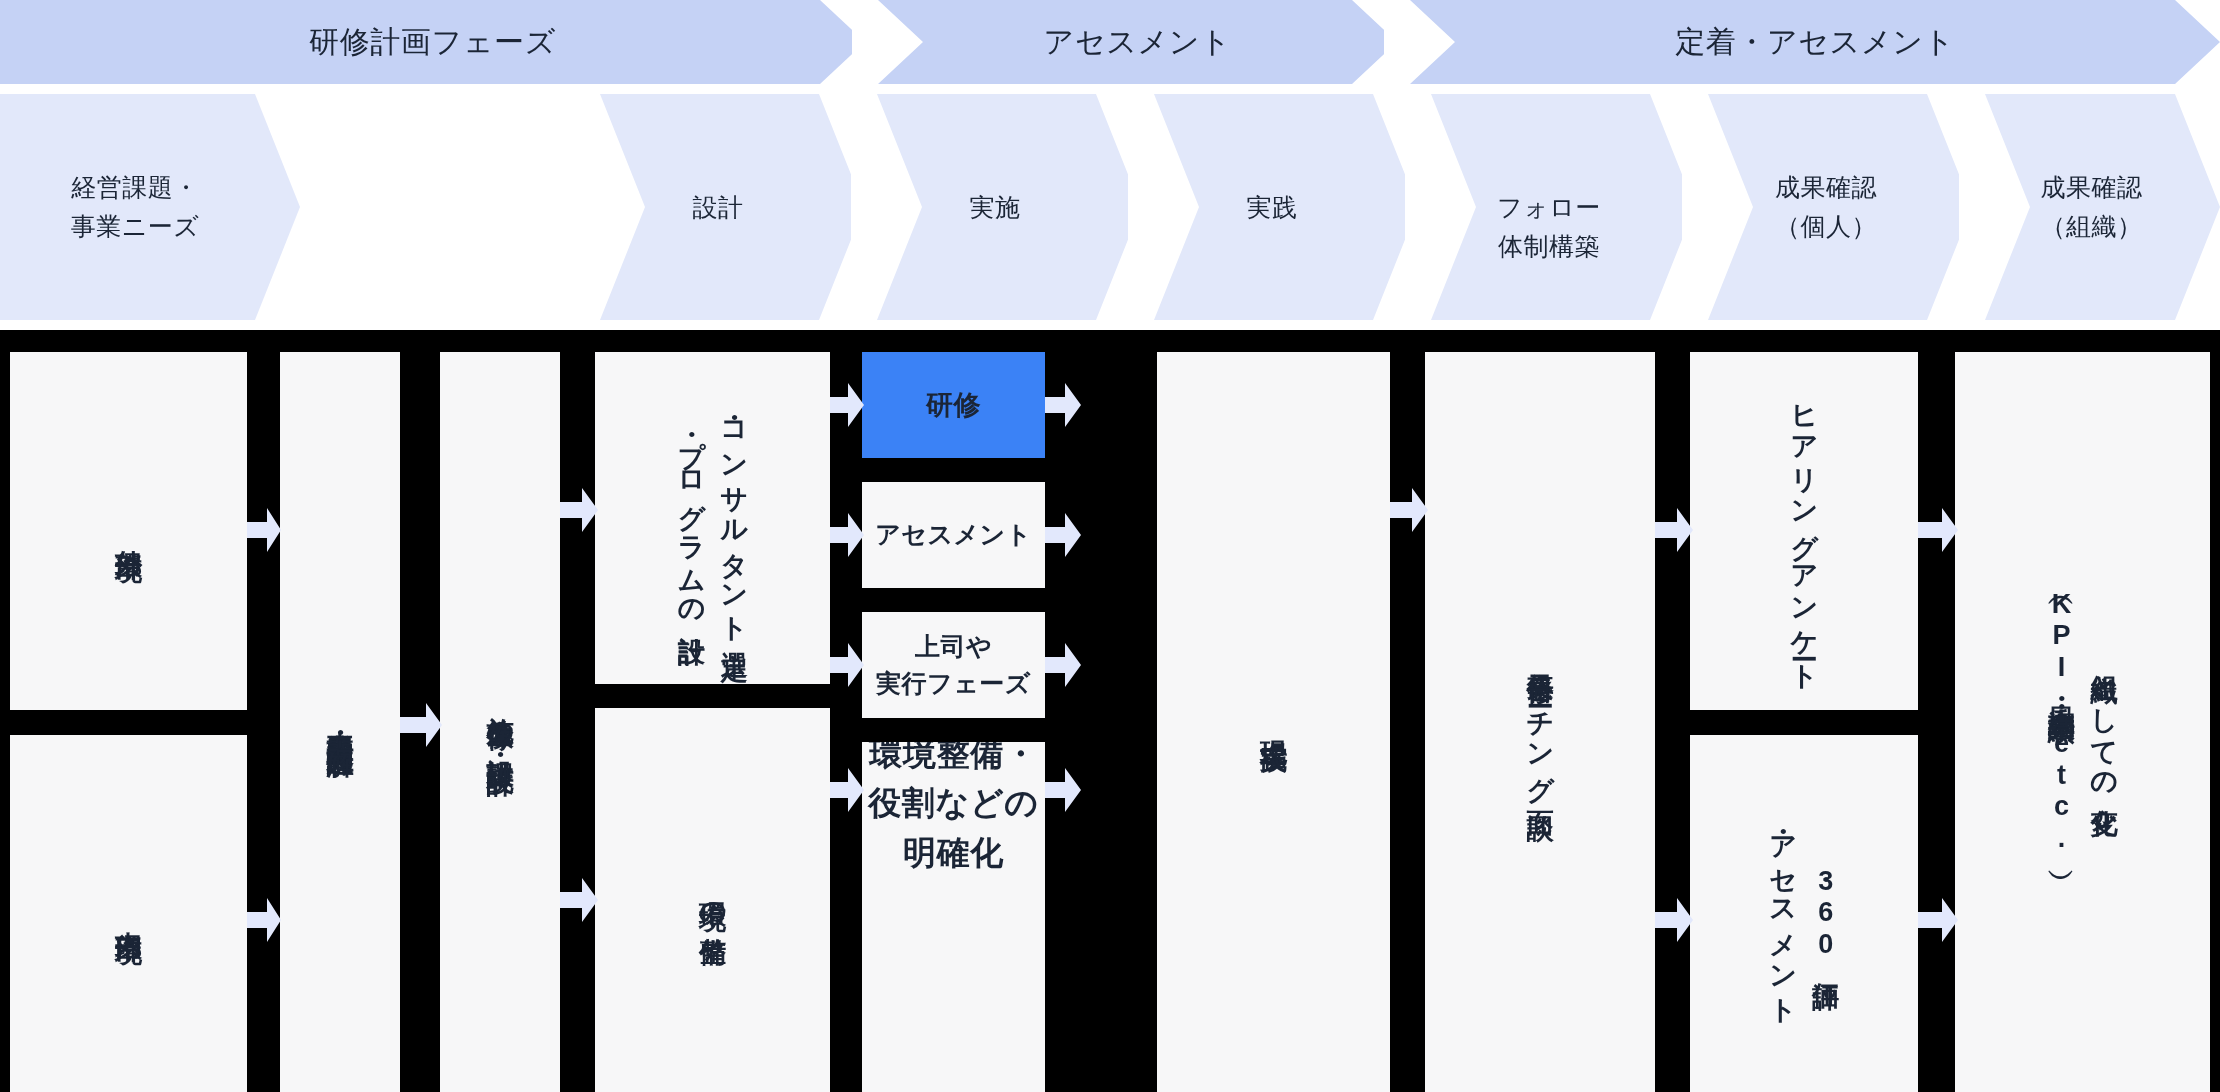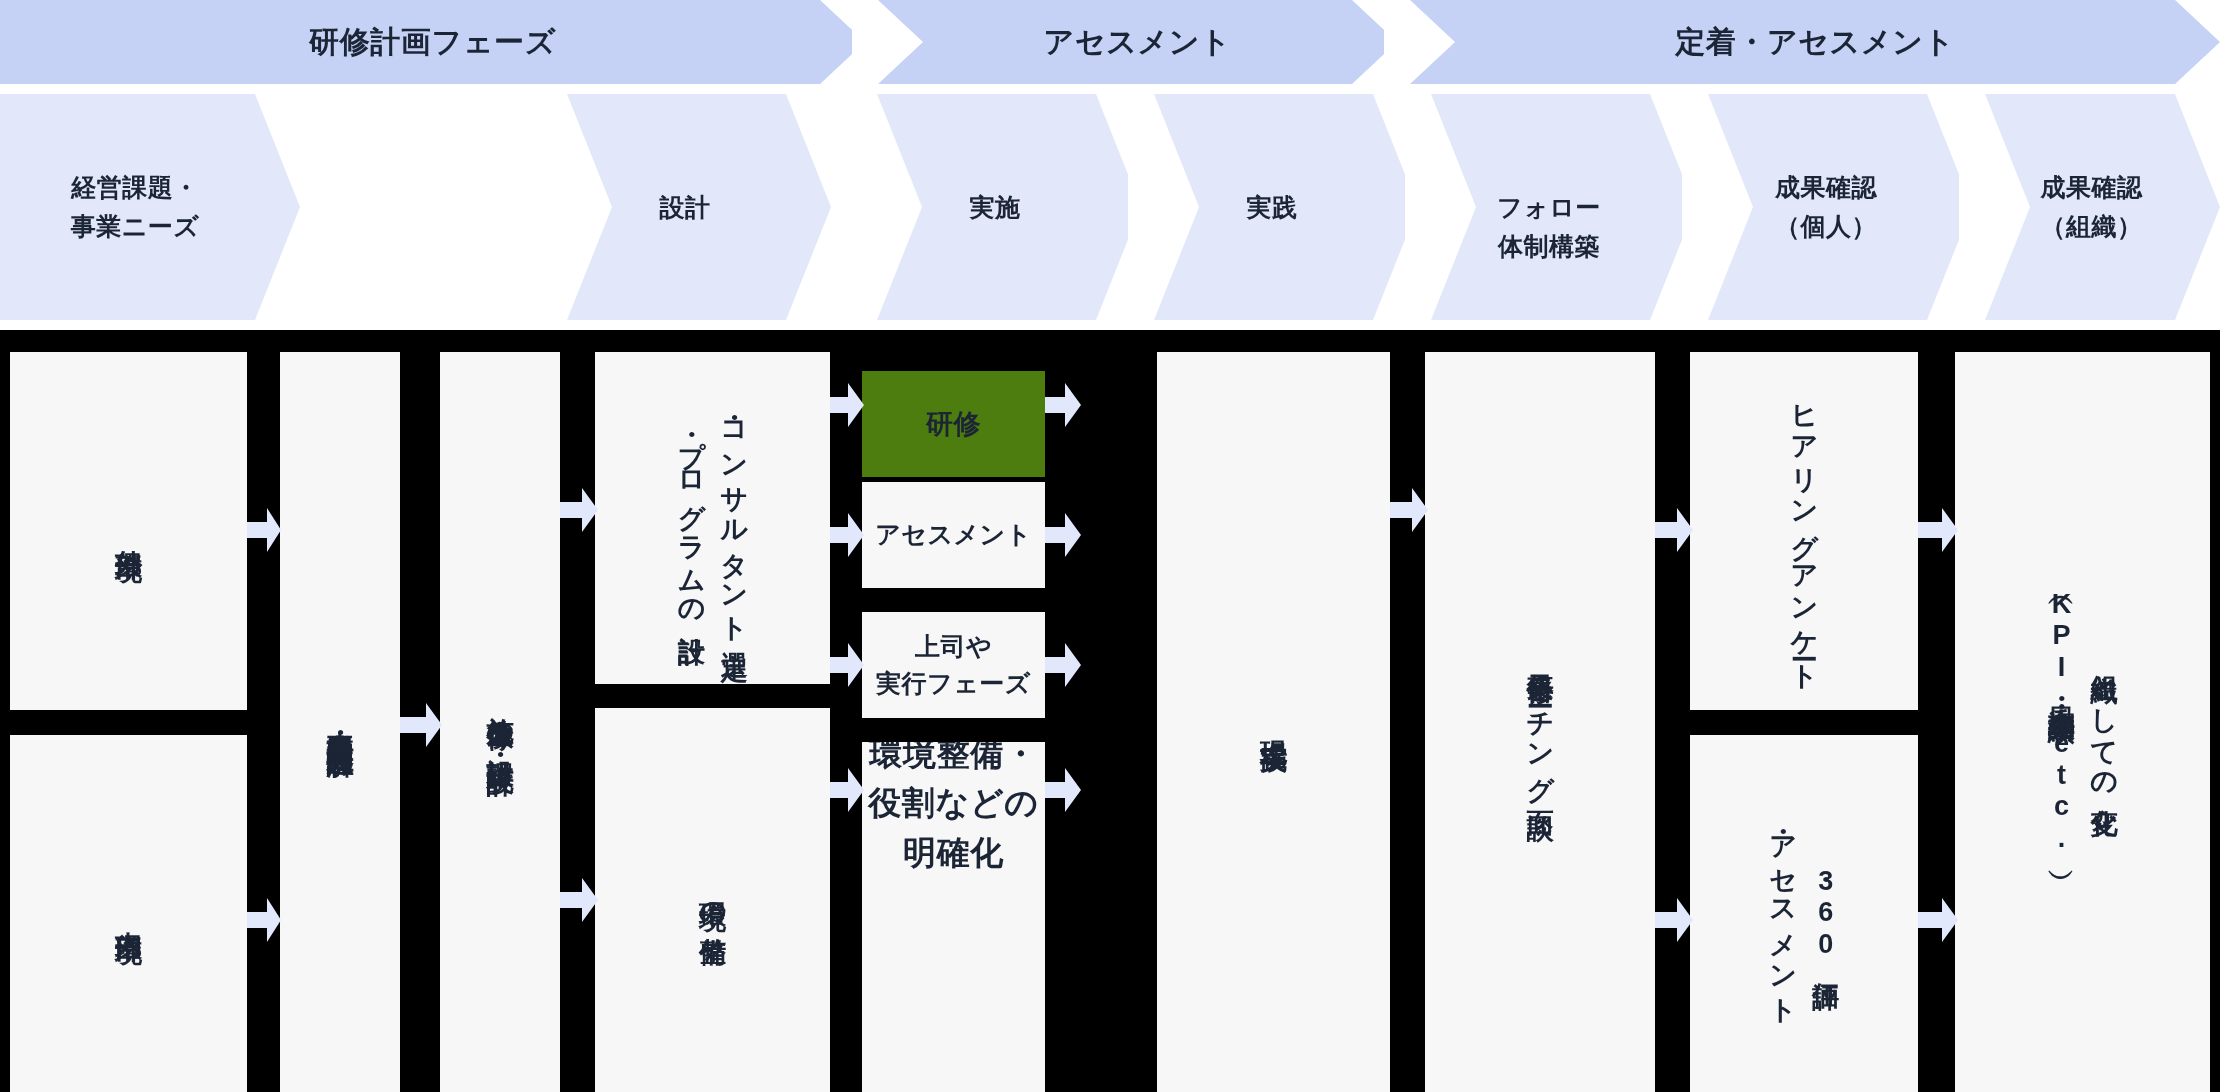--- a/index.html
+++ b/index.html
@@ -14,41 +14,41 @@
   .phase-row{position:absolute;left:0;top:0;width:2220px;height:84px;}
   .stage-row{position:absolute;left:0;top:94px;width:1950px;height:226px;}
 
   .chev{
     position:absolute;top:0;height:100%;
     display:flex;align-items:center;justify-content:center;
     box-sizing:border-box;
   }
   .chev .lbl{
     position:relative;z-index:3;text-align:center;line-height:1.55;
-    white-space:pre-line;font-weight:700;letter-spacing:.02em;
+    white-space:pre-line;font-weight:400;letter-spacing:.02em;
   }
   .phase-row .chev .lbl{font-size:30px;}
   .stage-row .chev .lbl{font-size:25px;}
 
   .chev .shape{position:absolute;inset:0;z-index:1;}
   .chev .shape svg{display:block;width:100%;height:100%;}
 
   
   .body-area{
     position:absolute;left:0;top:330px;width:2220px;height:762px;
     background:#000000;
   }
   .bcol{position:absolute;top:0;height:762px;}
   .bbox{
     position:absolute;left:0;width:100%;
     background:#f7f7f8;
     display:flex;align-items:center;justify-content:center;
     box-sizing:border-box;overflow:hidden;
   }
-  .bbox.shaded{background:#4d7c0f;margin-top:19px;}
+  .bbox.shaded{background:#3b82f6;}
 
   .vtext{
     writing-mode:vertical-rl;
     text-orientation:upright;
     font-size:27px;font-weight:700;line-height:1.58;
     letter-spacing:.06em;
     color:#1b2536;
     text-align:center;
     max-height:720px;
   }
@@ -105,21 +105,21 @@
       <div class="shape">
         <svg viewBox="0 0 300 226" preserveAspectRatio="none">
           <polygon points="0,0 255,0 300,113 255,226 0,226" fill="#e2e8fa"></polygon>
         </svg>
       </div>
       <div class="lbl" style="margin-right:30px;">経営課題・
 事業ニーズ</div>
     </div>
 
 
-    <div class="chev" style="left:541px;width:290px;">
+    <div class="chev" style="left:574px;width:290px;">
       <div class="shape">
         <svg viewBox="0 0 290 226" preserveAspectRatio="none">
           <polygon points="0,0 13,0 58,113 13,226 0,226" fill="#ffffff"></polygon>
           <polygon points="26,0 245,0 290,113 245,226 26,226 71,113" fill="#e2e8fa"></polygon>
         </svg>
       </div>
       <div class="lbl" style="margin-left:14px;margin-right:16px;">設計</div>
     </div>
 
     <div class="chev" style="left:851px;width:290px;">

